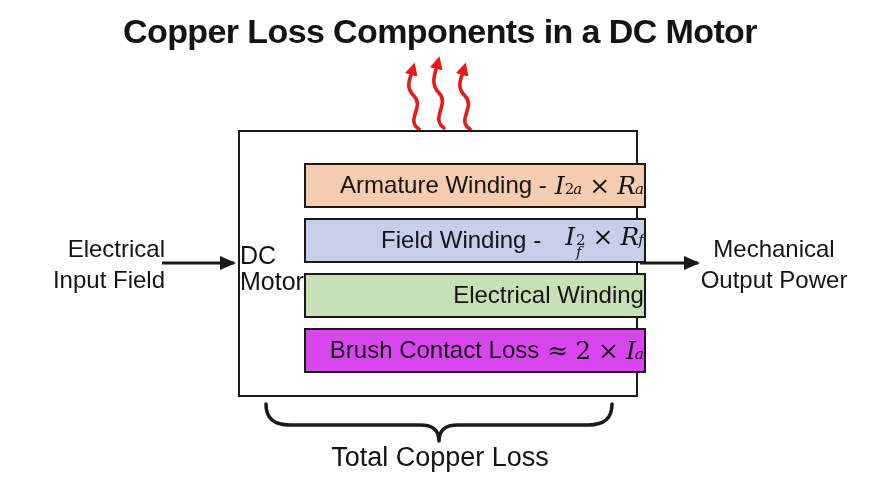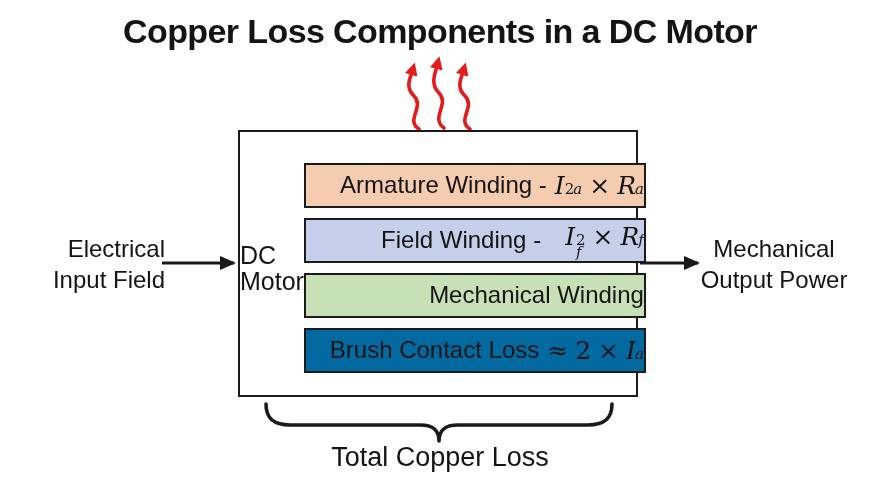--- a/index.html
+++ b/index.html
@@ -118,24 +118,24 @@
               <span class="s-sup">2</span>
               <span class="s-sub">f</span>
             </span>
             <span class="mo">×</span>
             <span class="mi">R</span>
             <sub>f</sub>
           </span>
       </div>
 
       <div class="comp-row no-formula" style="background: rgb(200, 224, 182);">
-        <span class="comp-label">Mechanical Winding</span>
+        <span class="comp-label">Electrical Winding</span>
       </div>
 
-      <div class="comp-row" style="background: #0369a1;">
+      <div class="comp-row" style="background: #d946ef;">
         <span class="comp-label">Brush Contact Loss</span>
         <span class="math">
             <span class="mo" style="margin-left:0">≈</span>
             <span class="mn">2</span>
             <span class="mo">×</span>
             <span class="mi">I</span>
             <sub>a</sub>
           </span>
       </div>
 

